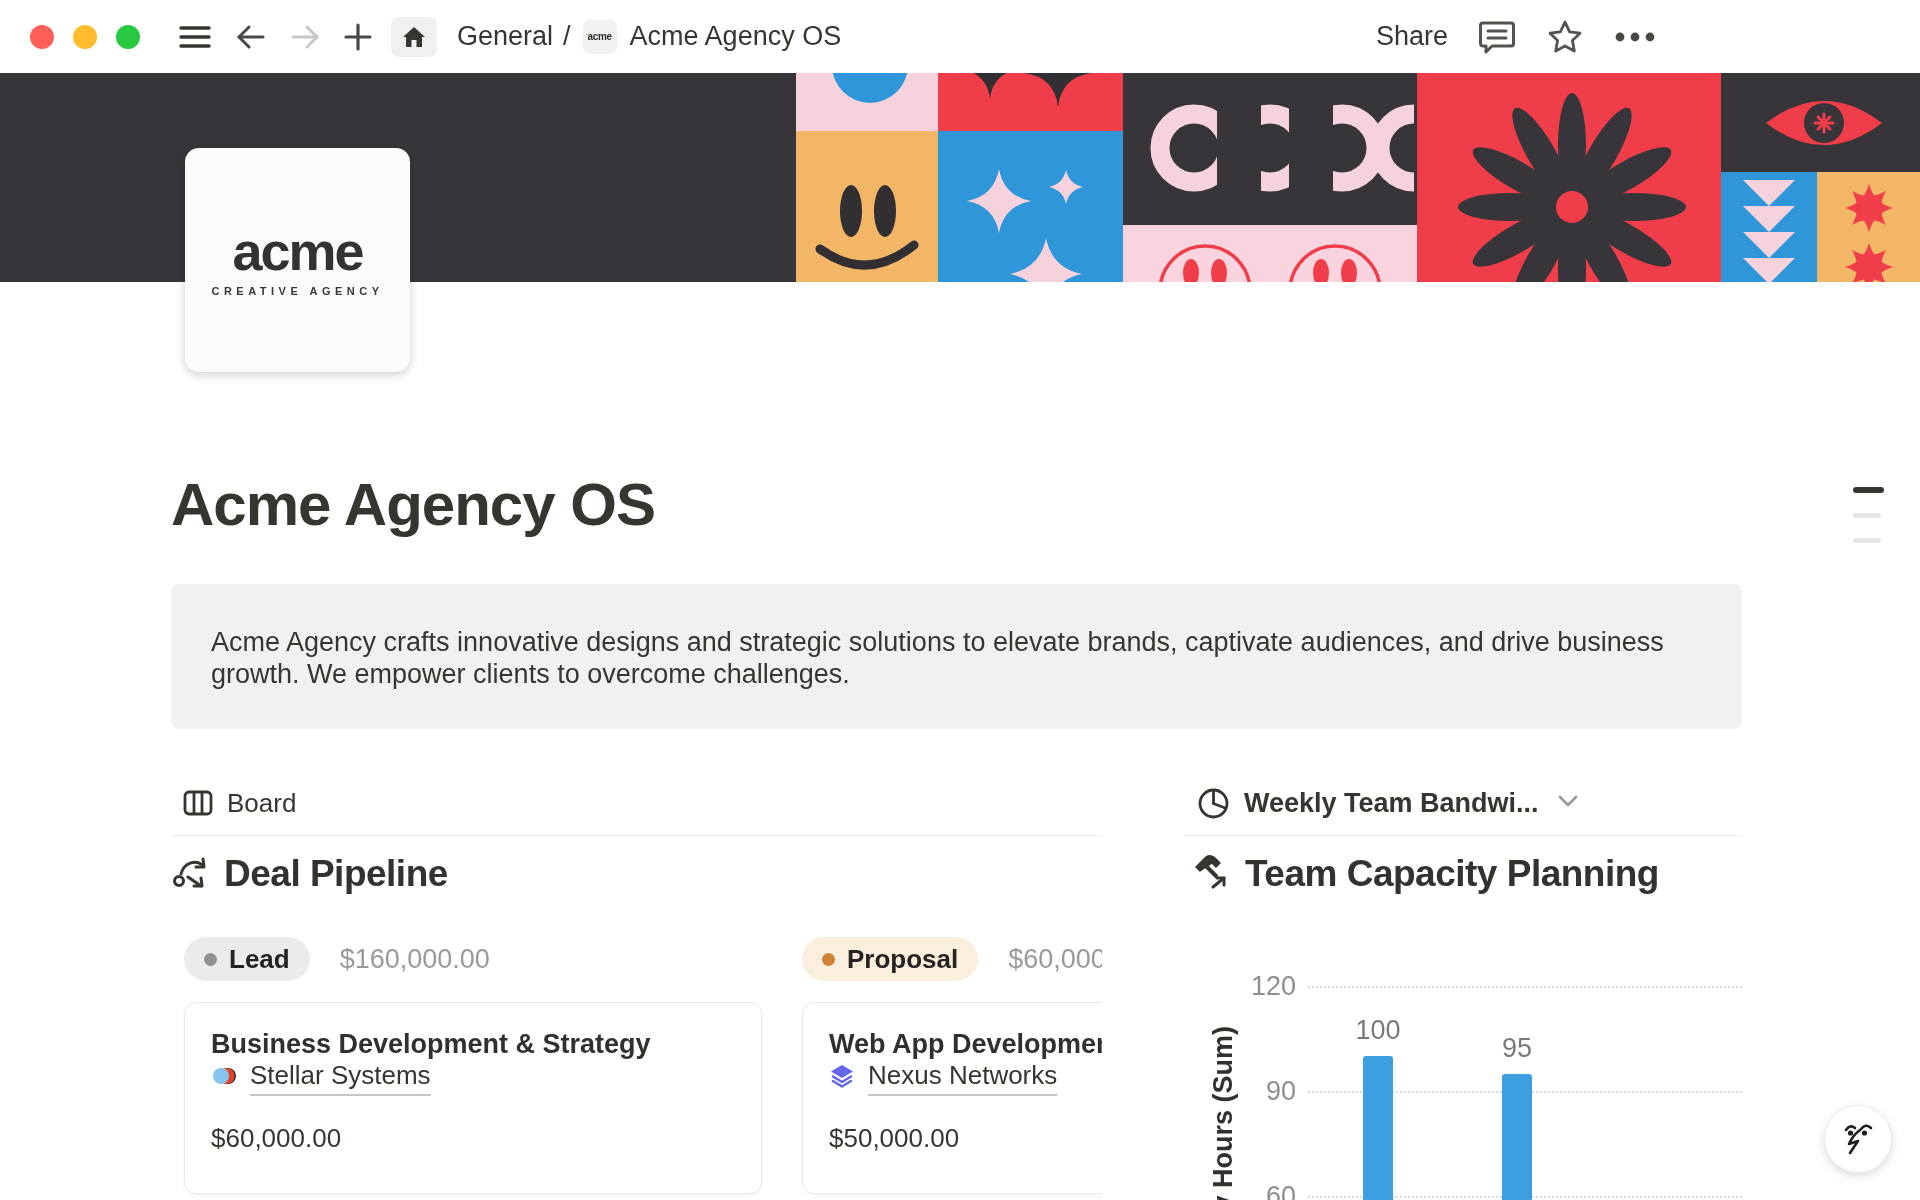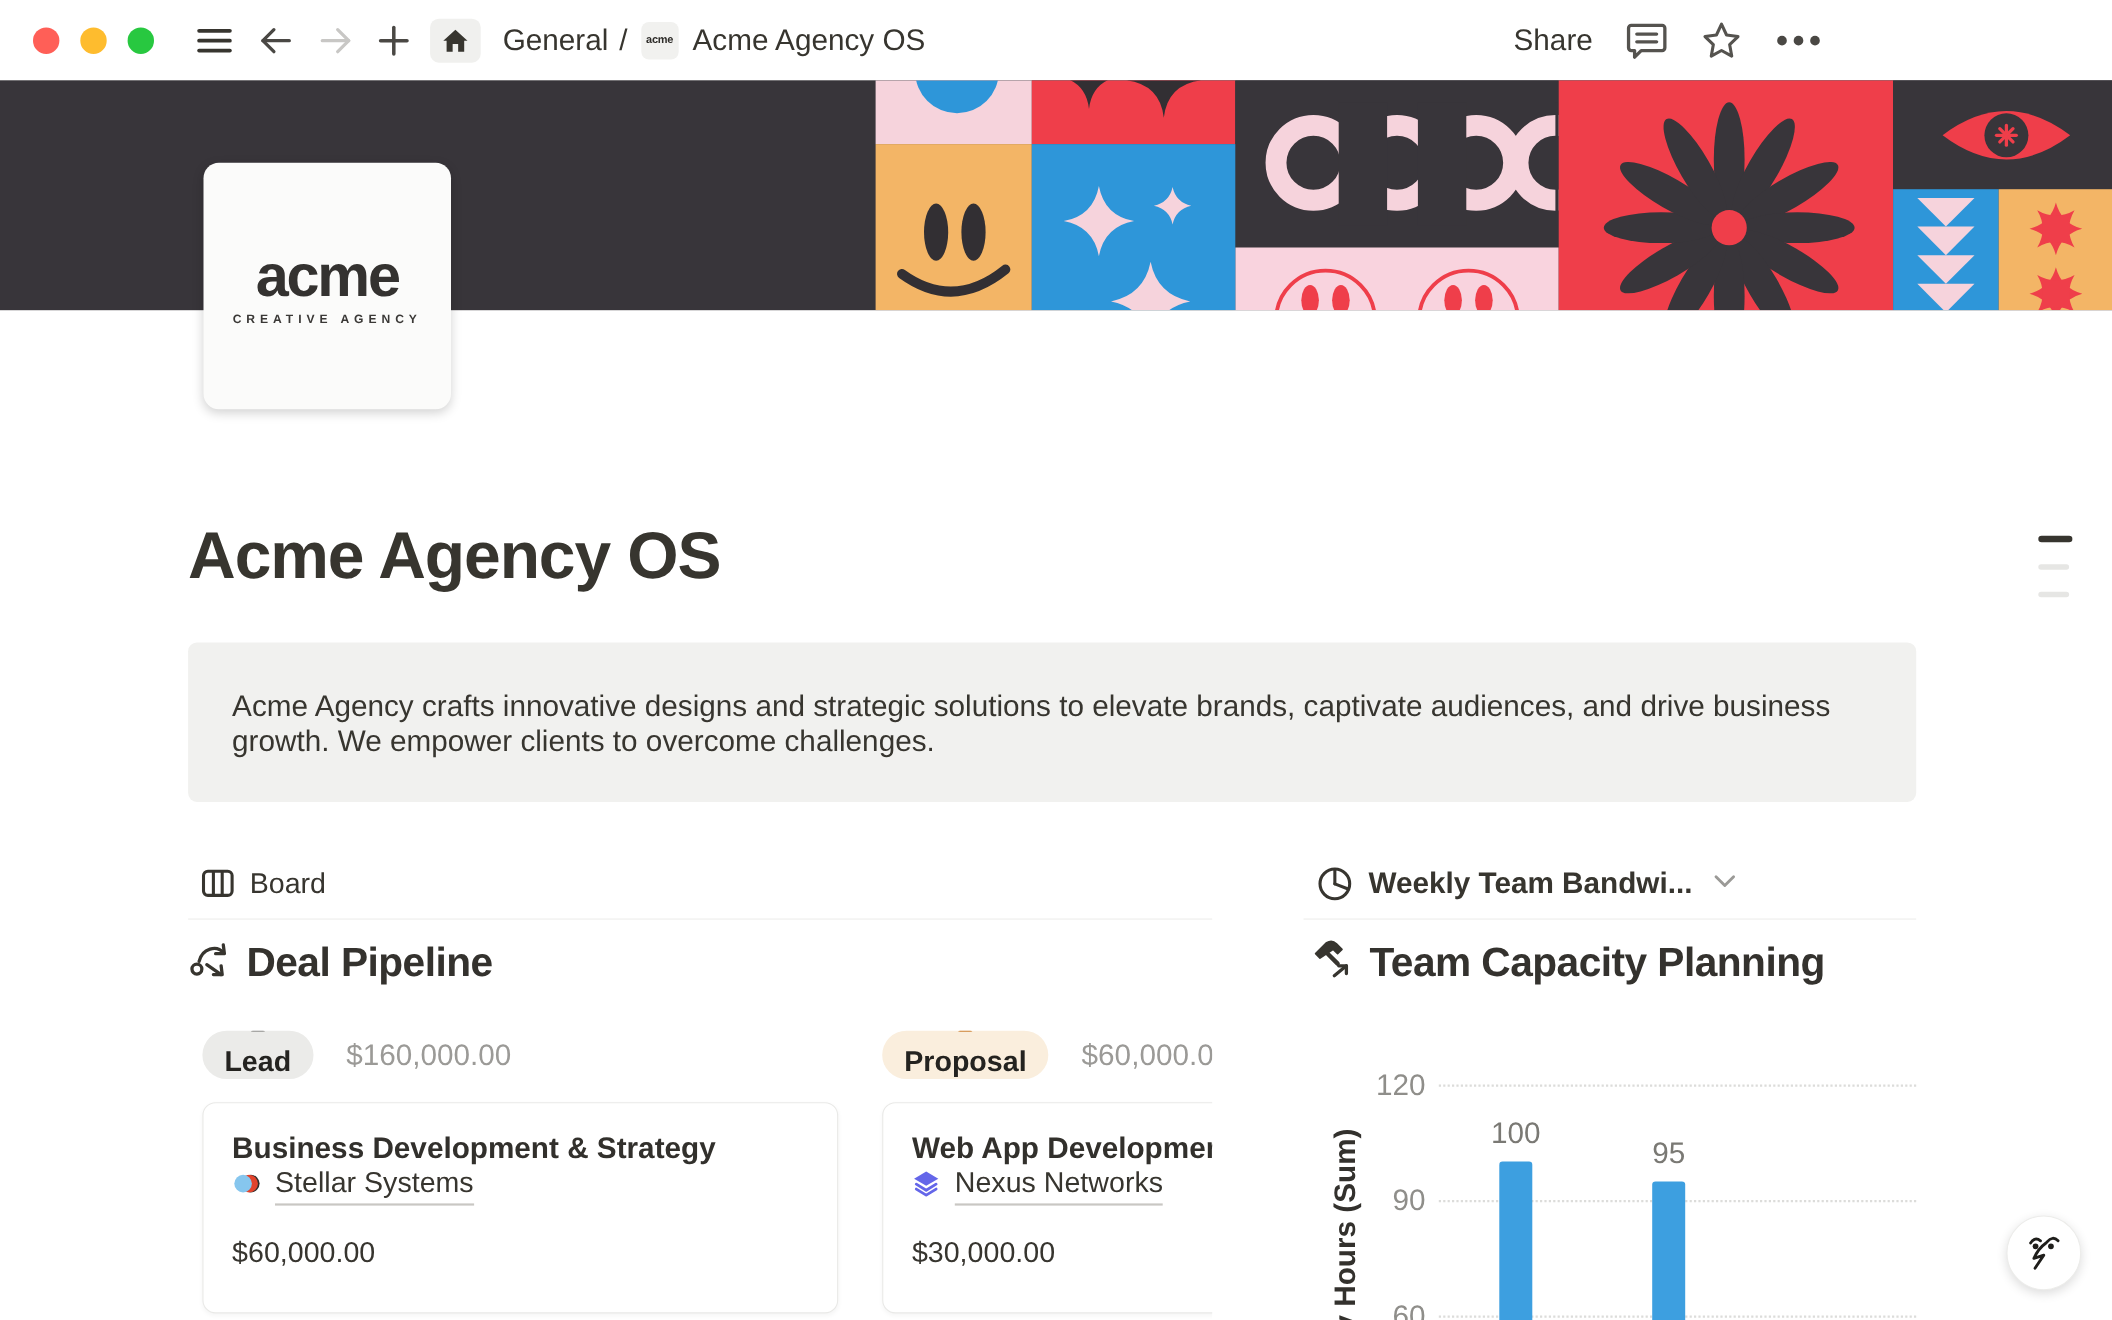--- a/index.html
+++ b/index.html
@@ -50,21 +50,21 @@
   .section-heading.left { left:171px; }
   .section-heading.right { left:1192px; }
   .section-heading .h-text { font-size:37px; font-weight:700; letter-spacing:-0.5px; color:#34322e; }
 
   
   .board-clip { position:absolute; left:171px; top:920px; width:931px; height:280px; overflow:hidden; }
   .kcol { position:absolute; top:0; width:578px; }
   .kcol.c1 { left:13px; }
   .kcol.c2 { left:631px; }
   .pill-row { position:absolute; top:17px; display:flex; align-items:center; }
-  .pill { display:inline-flex; align-items:center; gap:12px; height:44px; padding:0 20px; border-radius:22px; font-size:26px; font-weight:600; color:#242320;flex-direction:column; }
+  .pill { display:inline-flex; align-items:center; gap:12px; height:44px; padding:0 20px; border-radius:22px; font-size:26px; font-weight:600; color:#242320; }
   .pill.gray { background:#ebebe9; }
   .pill.orange { background:#faeedd; }
   .dot { width:13px; height:13px; border-radius:50%; }
   .dot.gray { background:#91918e; }
   .dot.orange { background:#cd8334; }
   .col-total { font-size:27px; color:#9b9a97; margin-left:30px; white-space:nowrap; }
   .kcard { position:absolute; top:82px; width:578px; height:192px; background:#fff; border:1px solid #e9e9e7; border-radius:12px; box-shadow:0 2px 4px rgba(15,15,15,0.04); padding:26px 26px 0 26px; }
   .kcard-title { font-size:27px; font-weight:600; color:#32302c; white-space:nowrap; }
   .kcard-client { display:flex; align-items:center; gap:13px; }
   .client-link { font-size:26px; font-weight:500; color:#37352f; border-bottom:2px solid #c9c7c3; padding-bottom:3px; white-space:nowrap; }
@@ -412,21 +412,21 @@
         <div class="kcard-client">
           <span>
             <svg width="26" height="26" viewBox="0 0 26 26">
                 <polygon points="13,2 24,8.5 13,15 2,8.5" fill="#6466e9"></polygon>
                 <path d="M4,13.5 L13,19 L22,13.5" fill="none" stroke="#6466e9" stroke-width="2.6" stroke-linecap="round" stroke-linejoin="round"></path>
                 <path d="M4,18 L13,23.5 L22,18" fill="none" stroke="#6466e9" stroke-width="2.6" stroke-linecap="round" stroke-linejoin="round"></path>
               </svg>
           </span>
           <span class="client-link">Nexus Networks</span>
         </div>
-        <div class="kcard-amount">$30,000.00</div>
+        <div class="kcard-amount">$50,000.00</div>
       </div>
     </div>
 
   </div>
 
   <div class="gridline" style="top:986px"></div>
   <div class="gridline" style="top:1091px"></div>
   <div class="gridline" style="top:1196px"></div>
 
   <div class="ytick" style="top:971px">120</div>

